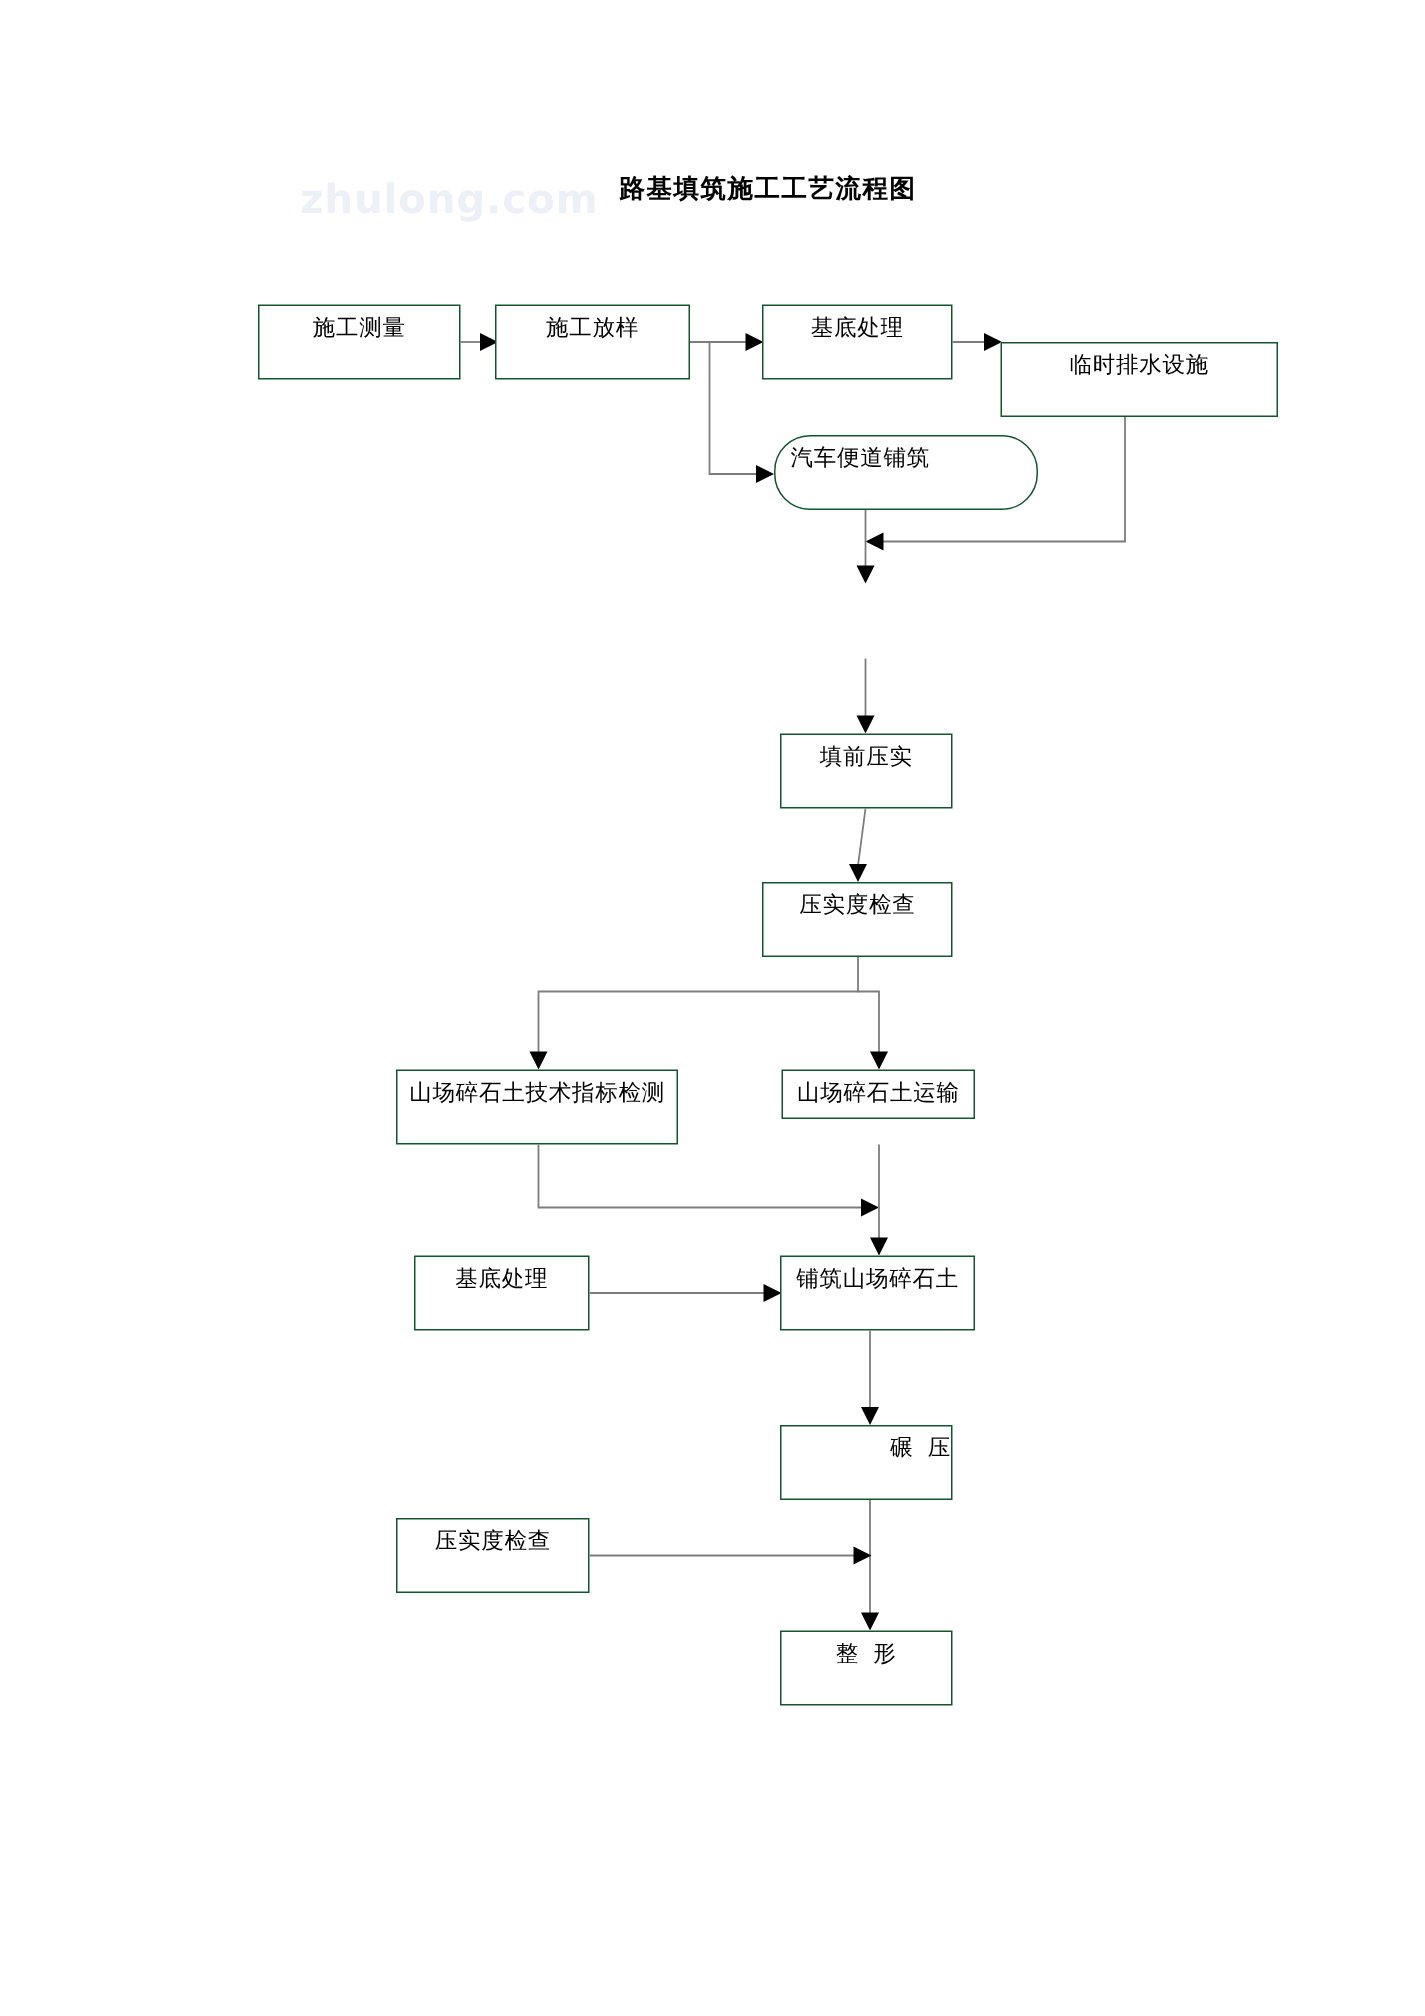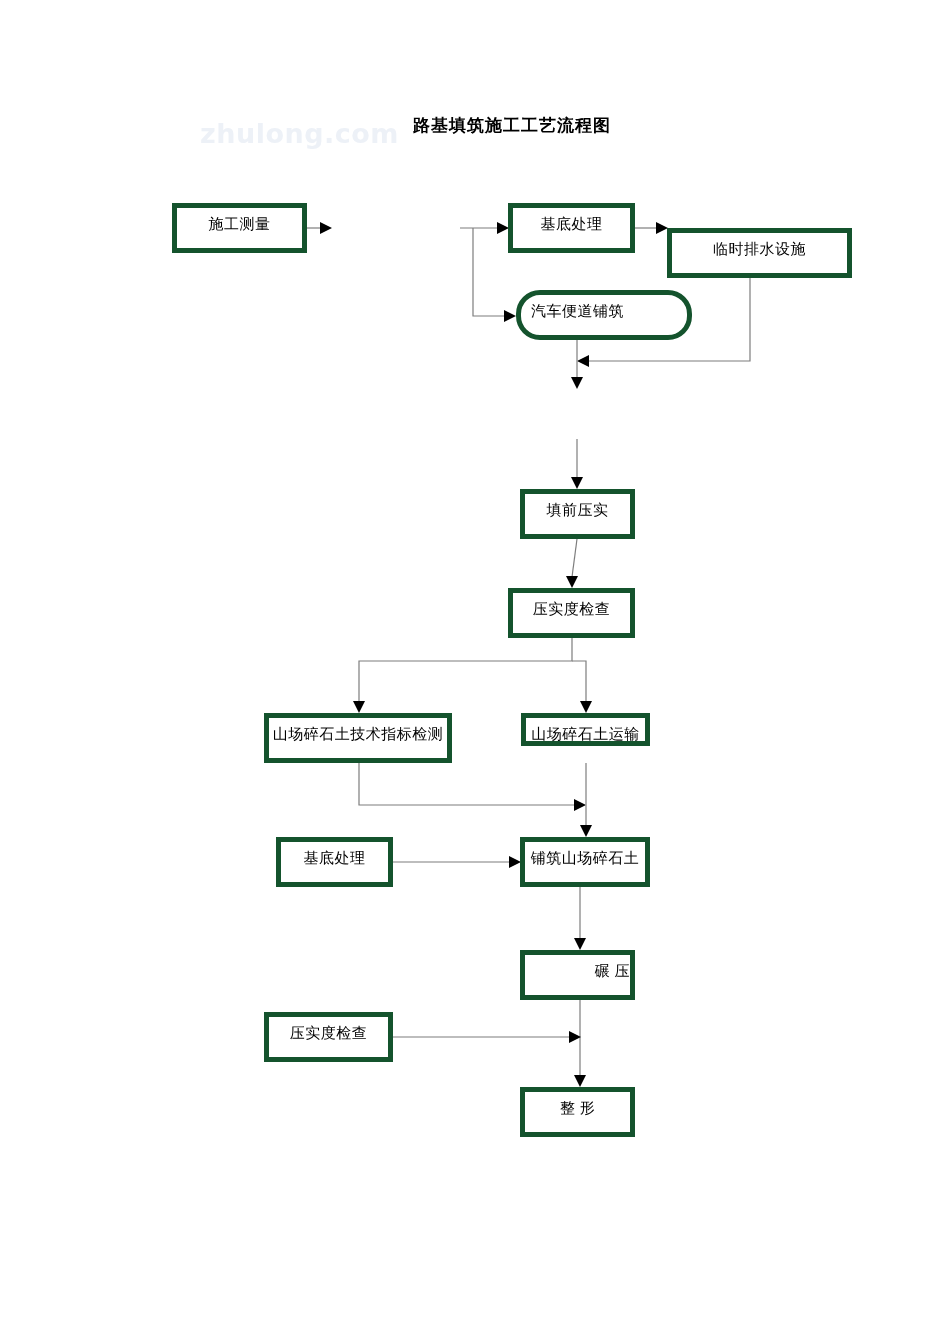--- a/index.html
+++ b/index.html
@@ -39,23 +39,23 @@
     font-family: "DejaVu Serif", "Liberation Serif", serif;
     font-size: 17px;
     font-weight: bold;
     color: #000000;
     letter-spacing: 1px;
     white-space: nowrap;
   }
   .node {
     position: absolute;
     box-sizing: border-box;
-    border: 5px solid #14532d;
+    border: 1px solid #14532d;
     background: #ffffff;
-    font-family: Liberation Serif, serif;
+    font-family: Liberation Mono, monospace;
     font-size: 15px;
     color: #000000;
     line-height: 1.35;
     text-align: center;
     padding-top: 6px;
     letter-spacing: 0.5px;
   }
   .node.left-align {
     text-align: left;
     padding-left: 10px;
@@ -130,20 +130,21 @@
 
     <line x1="580" y1="1000" x2="580" y2="1076"></line>
     <polygon points="574,1075 580,1087 586,1075"></polygon>
 
     <line x1="393" y1="1037" x2="570" y2="1037"></line>
     <polygon points="569,1031 581,1037 569,1043"></polygon>
   </svg>
 
   <div class="node" style="left:172px; top:203px; width:135px; height:50px;">施工测量</div>
 
+  <div class="node" style="left:330px; top:203px; width:130px; height:50px;">施工放样</div>
 
   <div class="node" style="left:508px; top:203px; width:127px; height:50px;">基底处理</div>
 
   <div class="node" style="left:667px; top:203px; width:185px; height:50px;margin-top:25px;">临时排水设施</div>
 
   <div class="node left-align" style="left:516px; top:290px; width:176px; height:50px;border-radius:24px;">汽车便道铺筑</div>
 
 
   <div class="node" style="left:520px; top:489px; width:115px; height:50px;">填前压实</div>
 

